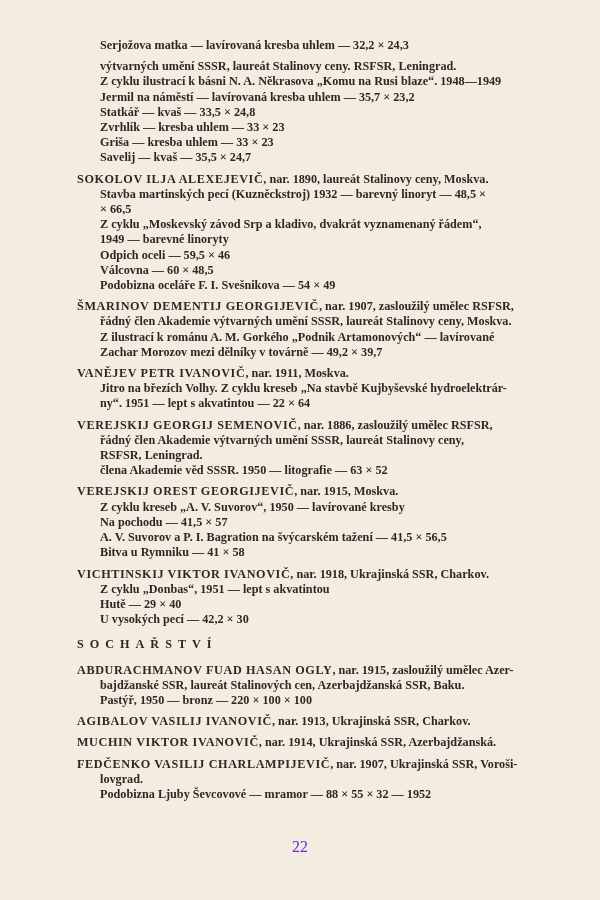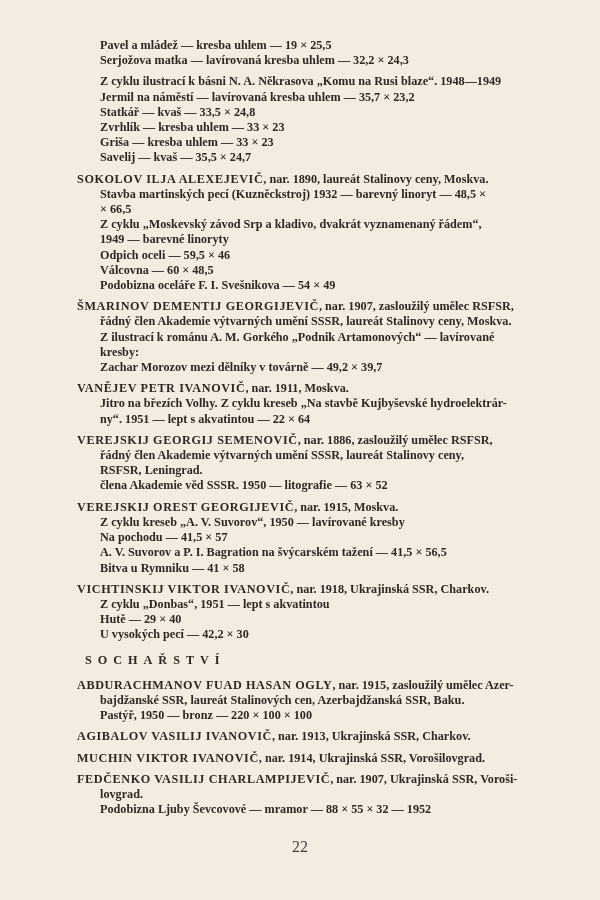--- a/index.html
+++ b/index.html
@@ -21,44 +21,44 @@
     font-weight: bold;
     color: #2e2824;
   }
   .entry { margin-bottom: 6px; }
   .head { text-indent: 0; text-align: justify; text-align-last: left; }
   .head .name { letter-spacing: 0.6px; font-weight: bold; }
   .sub { padding-left: 23px; white-space: nowrap; }
   .cont { padding-left: 23px; }
   .section {
     letter-spacing: 6px;
-    margin: 10px 0 10px 8px;
+    margin: 10px 0 10px 0;
     font-weight: bold;
   }
   .first-lines { padding-left: 23px; margin-bottom: 6px; }
   .pagenum {
     position: absolute;
     left: 0; right: 0; top: 838px;
     text-align: center;
     font-family: "Liberation Serif", "DejaVu Serif", serif;
     font-size: 16px;
-    color: #404040;
+    color: #6d28d9;
   }
 </style>
 </head>
 <body>
 
 <div class="page">
 
   <div class="first-lines">
-    <div class="line">Pavel a mládež — kresba uhlem — 19 × 25,5</div>
     <div class="line">Serjožova matka — lavírovaná kresba uhlem — 32,2 × 24,3</div>
   </div>
 
   <div class="entry">
+    <div class="cont">výtvarných umění SSSR, laureát Stalinovy ceny. RSFSR, Leningrad.</div>
     <div class="sub">Z cyklu ilustrací k básni N. A. Někrasova „Komu na Rusi blaze“. 1948—1949</div>
     <div class="sub">Jermil na náměstí — lavírovaná kresba uhlem — 35,7 × 23,2</div>
     <div class="sub">Statkář — kvaš — 33,5 × 24,8</div>
     <div class="sub">Zvrhlík — kresba uhlem — 33 × 23</div>
     <div class="sub">Griša — kresba uhlem — 33 × 23</div>
     <div class="sub">Savelij — kvaš — 35,5 × 24,7</div>
   </div>
 
   <div class="entry">
     <div class="head">
@@ -72,21 +72,20 @@
     <div class="sub">Válcovna — 60 × 48,5</div>
     <div class="sub">Podobizna oceláře F. I. Svešnikova — 54 × 49</div>
   </div>
 
   <div class="entry">
     <div class="head">
       <span class="name">ŠMARINOV DEMENTIJ GEORGIJEVIČ</span><span>, nar. 1907, zasloužilý umělec RSFSR,</span>
     </div>
     <div class="cont">řádný člen Akademie výtvarných umění SSSR, laureát Stalinovy ceny, Moskva.</div>
     <div class="sub">Z ilustrací k románu A. M. Gorkého „Podnik Artamonových“ — lavírované</div>
-    <div class="sub">kresby:</div>
     <div class="sub">Zachar Morozov mezi dělníky v továrně — 49,2 × 39,7</div>
   </div>
 
   <div class="entry">
     <div class="head">
       <span class="name">VANĚJEV PETR IVANOVIČ</span><span>, nar. 1911, Moskva.</span>
     </div>
     <div class="sub">Jitro na březích Volhy. Z cyklu kreseb „Na stavbě Kujbyševské hydroelektrár-</div>
     <div class="sub">ny“. 1951 — lept s akvatintou — 22 × 64</div>
   </div>
@@ -130,21 +129,21 @@
   </div>
 
   <div class="entry">
     <div class="head">
       <span class="name">AGIBALOV VASILIJ IVANOVIČ</span><span>, nar. 1913, Ukrajinská SSR, Charkov.</span>
     </div>
   </div>
 
   <div class="entry">
     <div class="head">
-      <span class="name">MUCHIN VIKTOR IVANOVIČ</span><span>, nar. 1914, Ukrajinská SSR, Vorošilovgrad.</span>
+      <span class="name">MUCHIN VIKTOR IVANOVIČ</span><span>, nar. 1914, Ukrajinská SSR, Azerbajdžanská.</span>
     </div>
   </div>
 
   <div class="entry">
     <div class="head">
       <span class="name">FEDČENKO VASILIJ CHARLAMPIJEVIČ</span><span>, nar. 1907, Ukrajinská SSR, Voroši-</span>
     </div>
     <div class="cont">lovgrad.</div>
     <div class="sub">Podobizna Ljuby Ševcovové — mramor — 88 × 55 × 32 — 1952</div>
   </div>

